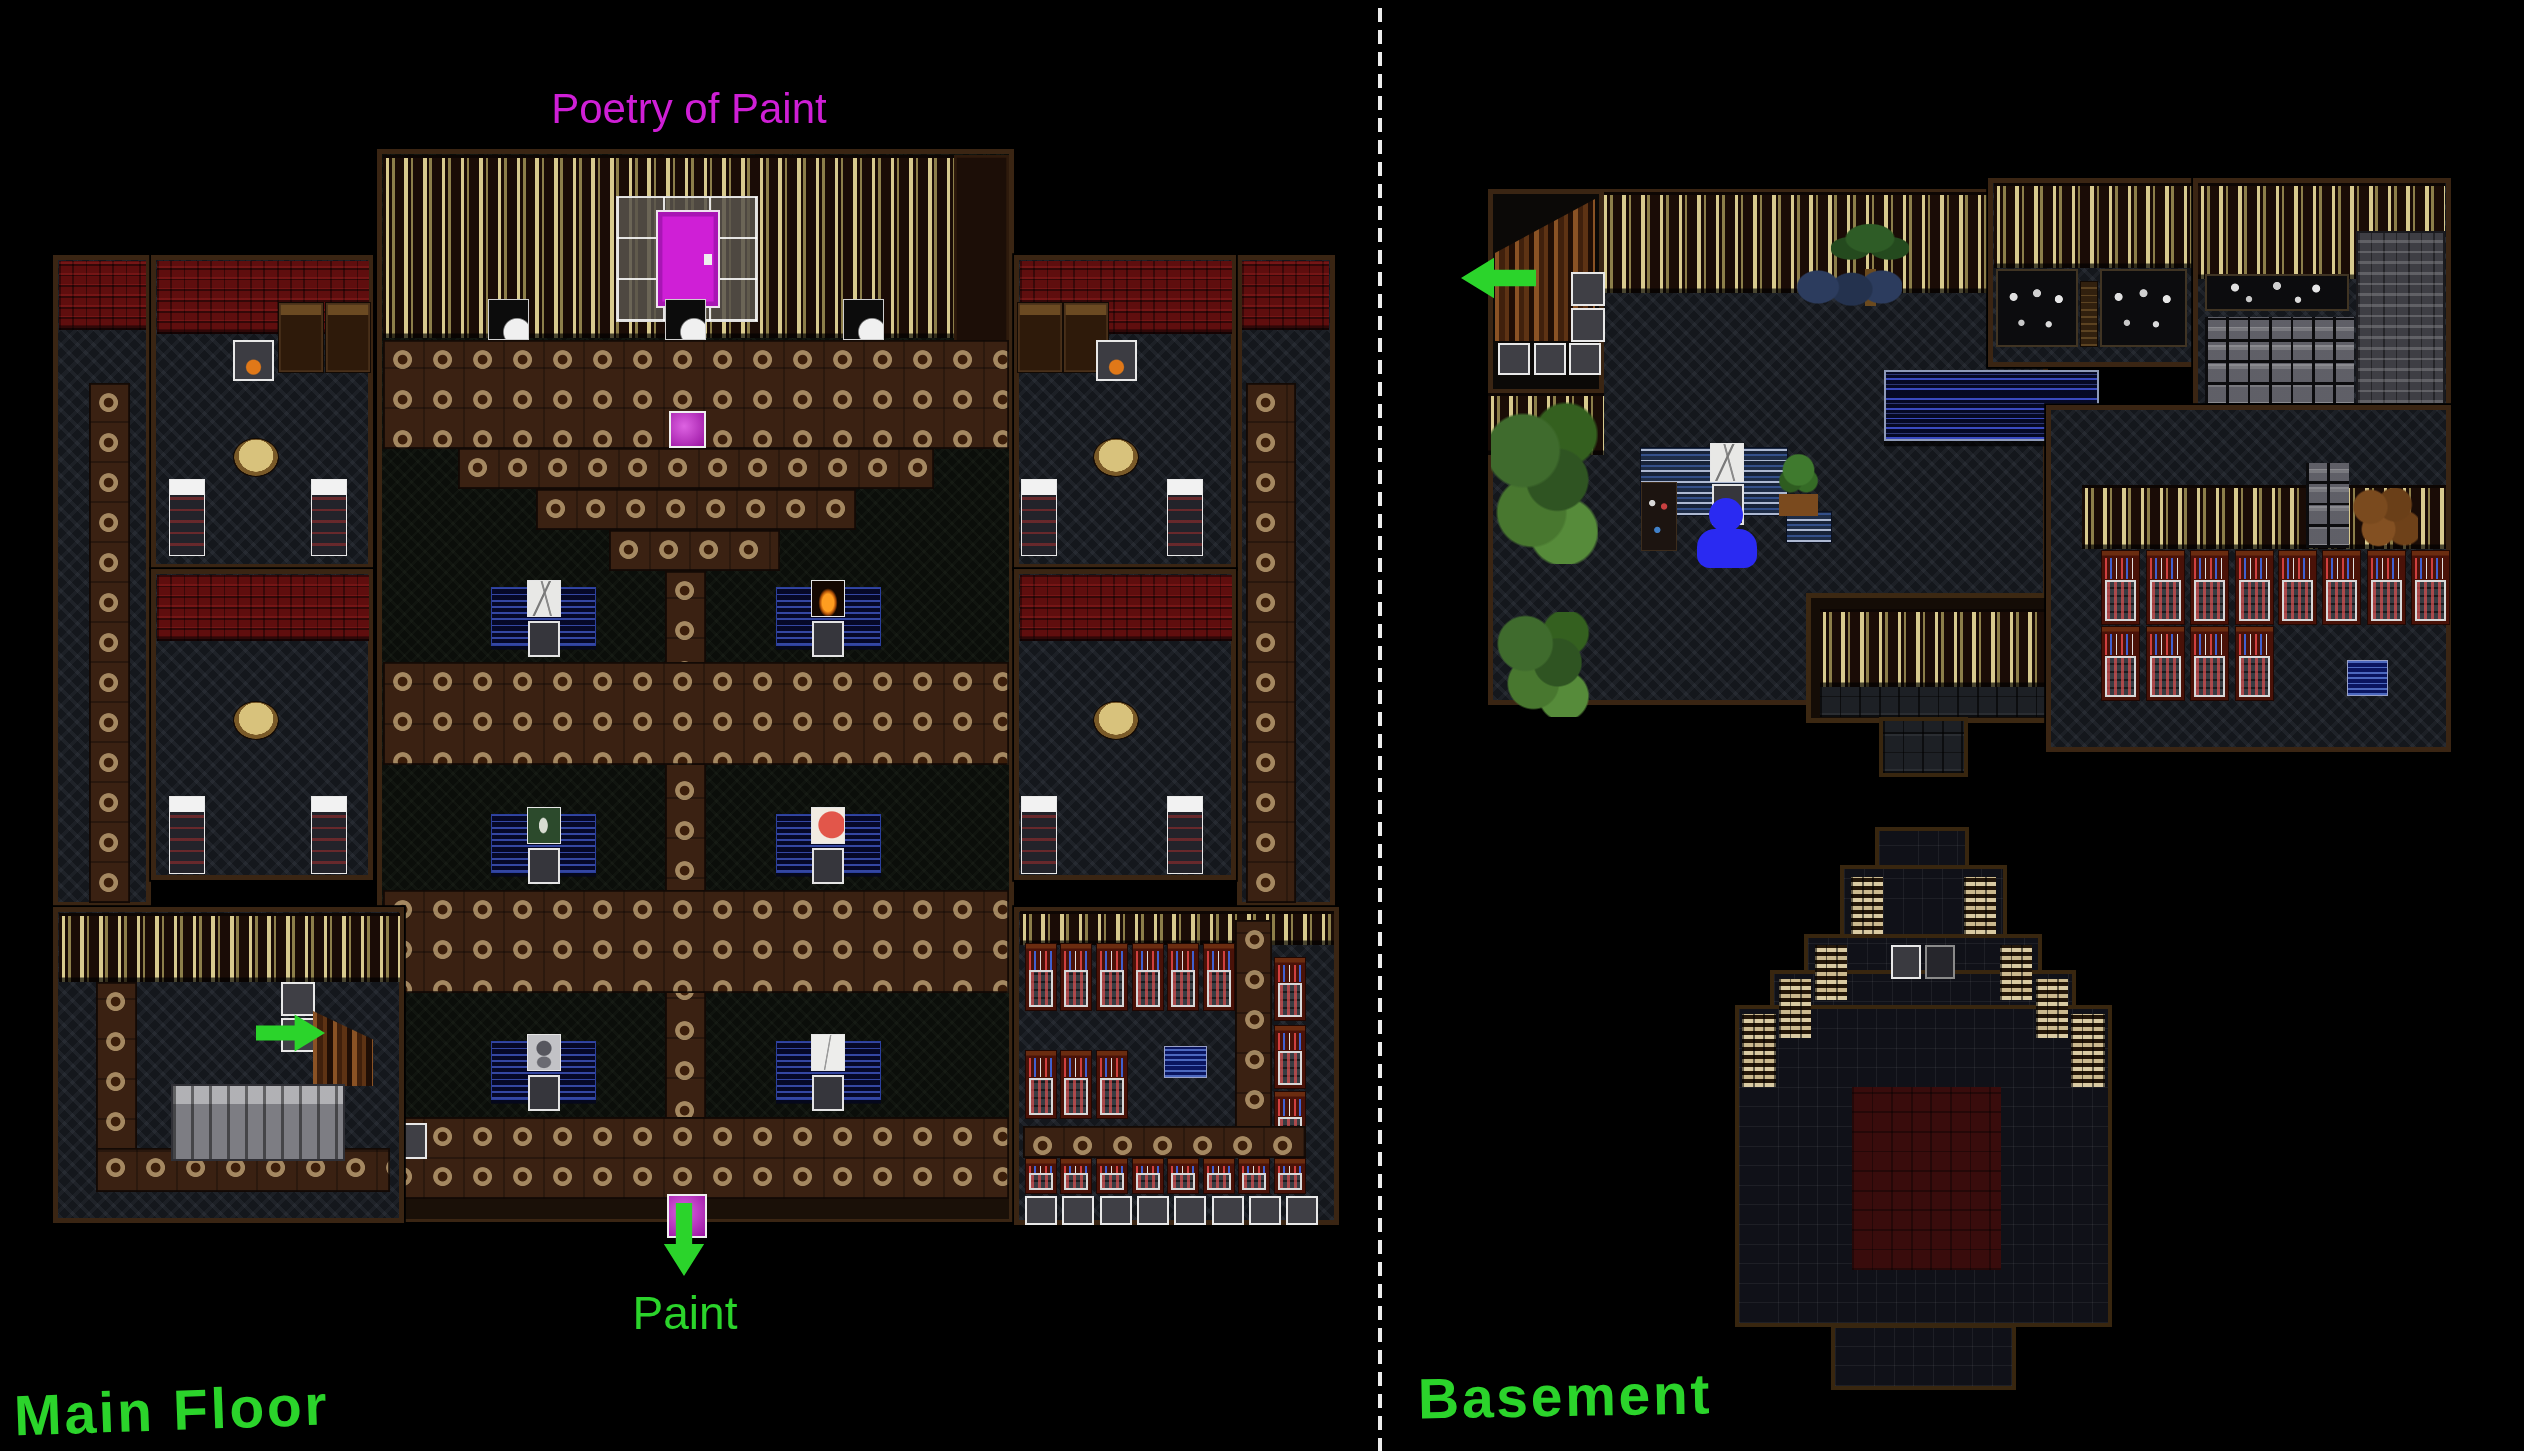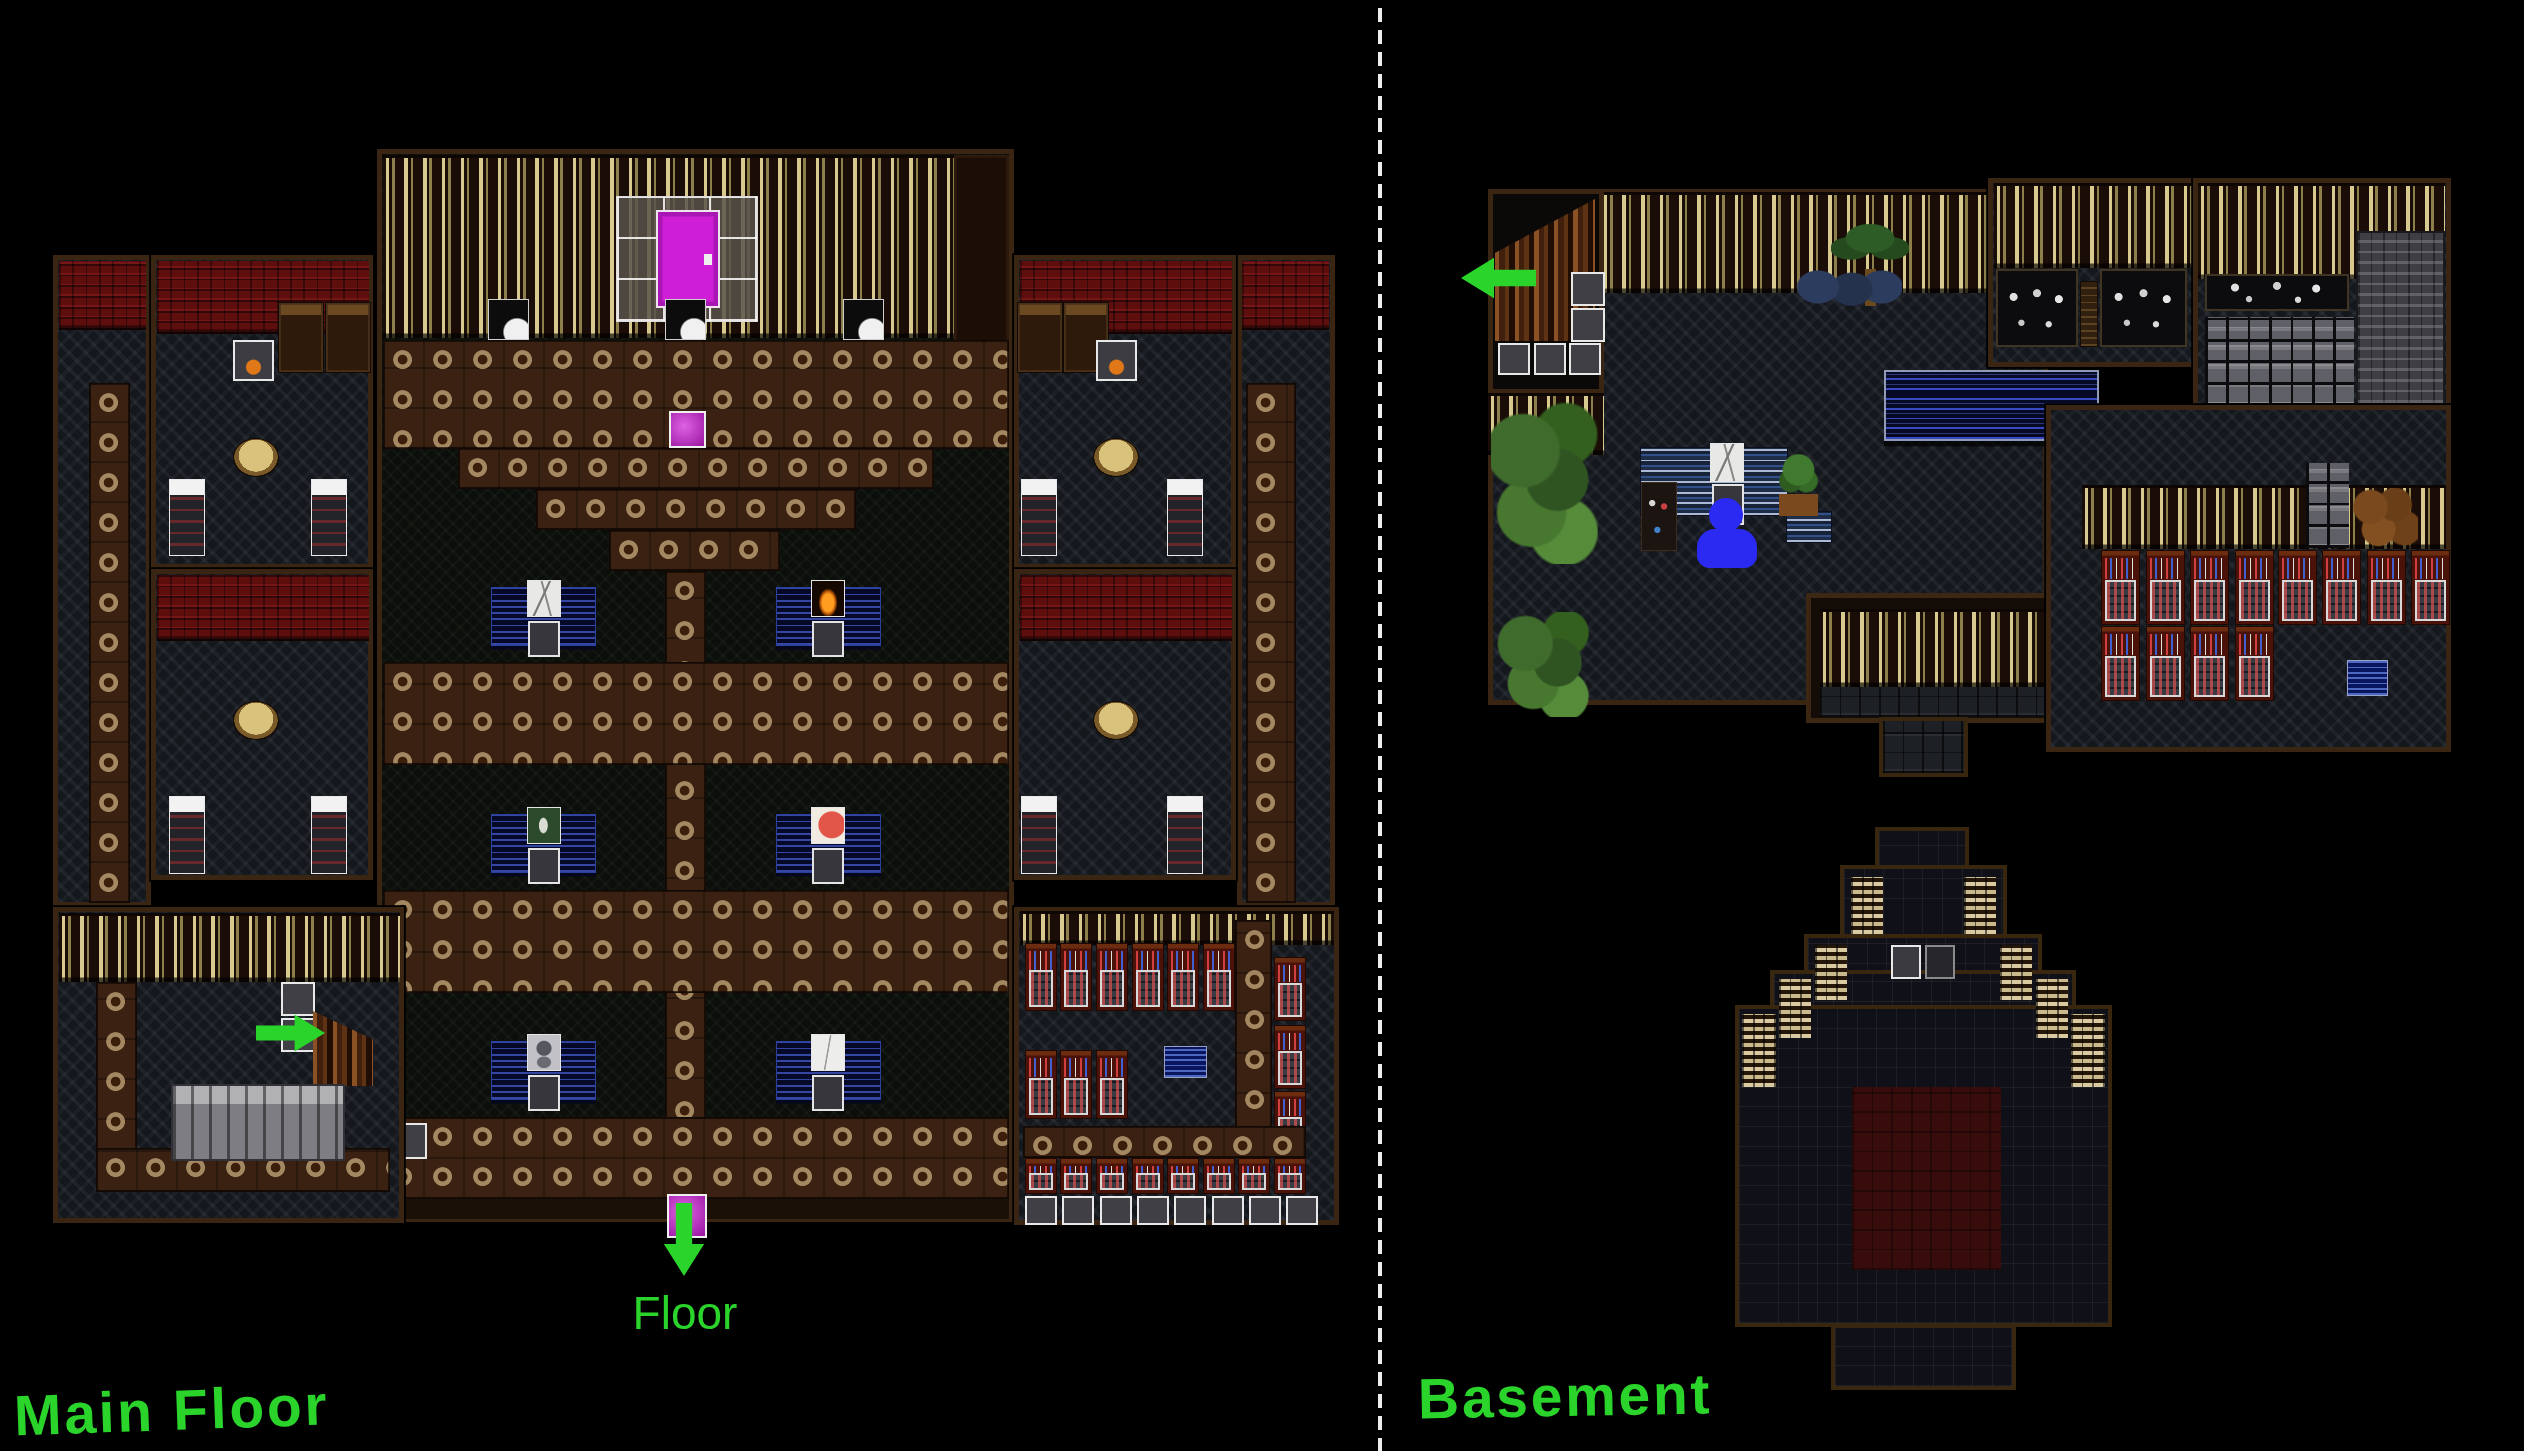--- a/index.html
+++ b/index.html
@@ -138,20 +138,21 @@
   .p-body{border-radius:18px 18px 12.5px 12.5px;}
   .label{font-weight:bold;white-space:nowrap;}
   .hand{letter-spacing:2.7px;}
   .divider{background-image:repeating-linear-gradient(0deg,#ededed 0 14.2px,rgba(0,0,0,0) 14.2px 22px);}
 </style>
 </head>
 <body>
 
 <div id="canvas">
 
+  <div class="abs label" style="left: 480px; top: 85px; width: 418px; text-align: center; font-size: 42px; font-weight: normal; color: rgb(207, 31, 214);">Poetry of Paint</div>
 
   <div class="abs room floor-hall" style="left:377px;top:149px;width:637px;height:1073px;"></div>
   <div class="abs wall-stripe" style="left:383px;top:155px;width:626px;height:183px;"></div>
   <div class="abs wall-dark" style="left:954px;top:155px;width:55px;height:221px;"></div>
   <div class="abs panel-grey" style="left:616px;top:196px;width:142px;height:126px;"></div>
   <div class="abs door" style="left: 656px; top: 210px; width: 64px; height: 98px; background-color: rgb(207, 31, 214);"></div>
   <div class="abs bw-art" style="left:488px;top:299px;width:41px;height:41px;"></div>
   <div class="abs bw-art" style="left:665px;top:299px;width:41px;height:41px;"></div>
   <div class="abs bw-art" style="left:843px;top:299px;width:41px;height:41px;"></div>
 
@@ -259,21 +260,21 @@
   <div class="abs tile-grey" style="left:1025px;top:1196px;width:32px;height:28.5px;"></div>
   <div class="abs tile-grey" style="left:1062px;top:1196px;width:32px;height:28.5px;"></div>
   <div class="abs tile-grey" style="left:1100px;top:1196px;width:32px;height:28.5px;"></div>
   <div class="abs tile-grey" style="left:1137px;top:1196px;width:32px;height:28.5px;"></div>
   <div class="abs tile-grey" style="left:1174px;top:1196px;width:32px;height:28.5px;"></div>
   <div class="abs tile-grey" style="left:1212px;top:1196px;width:32px;height:28.5px;"></div>
   <div class="abs tile-grey" style="left:1249px;top:1196px;width:32px;height:28.5px;"></div>
   <div class="abs tile-grey" style="left:1286px;top:1196px;width:32px;height:28.5px;"></div>
 
   <div class="abs arrow arrow-down" style="left: 660px; top: 1203px; width: 48px; height: 73px; background-color: rgb(43, 212, 43);"></div>
-  <div class="abs label" style="left: 605px; top: 1286px; width: 160px; text-align: center; font-size: 46px; font-weight: normal; color: rgb(43, 212, 43);">Floor</div>
+  <div class="abs label" style="left: 605px; top: 1286px; width: 160px; text-align: center; font-size: 46px; font-weight: normal; color: rgb(43, 212, 43);">Paint</div>
   <div class="abs label hand" style="left: 14.2px; top: 1377px; font-size: 57px; transform: rotate(-2deg); color: rgb(43, 212, 43);">Main Floor</div>
 
   <div class="abs divider" style="left:1378px;top:0;width:4.4px;height:1452px;"></div>
 
   <div class="abs room floor-dark" style="left:1488px;top:189px;width:560px;height:516px;"></div>
   <div class="abs wall-stripe" style="left:1601px;top:192px;width:388px;height:101px;"></div>
 
   <div class="abs" style="left:1488px;top:189px;width:116px;height:205px;background:#0b0907;border:5.3px solid #3a2513;"></div>
   <div class="abs stairs down-left" style="left:1495px;top:199px;width:100px;height:142px;"></div>
   <div class="abs tile-grey" style="left:1571px;top:272px;width:34px;height:34px;"></div>

